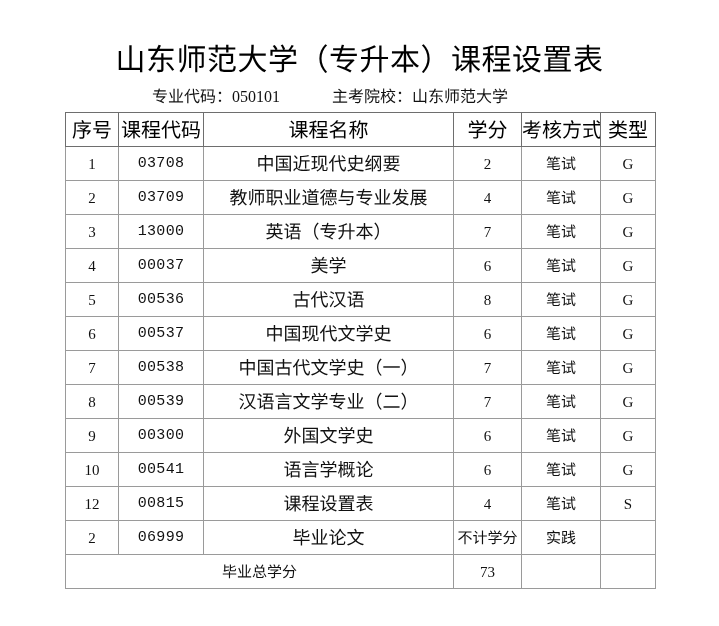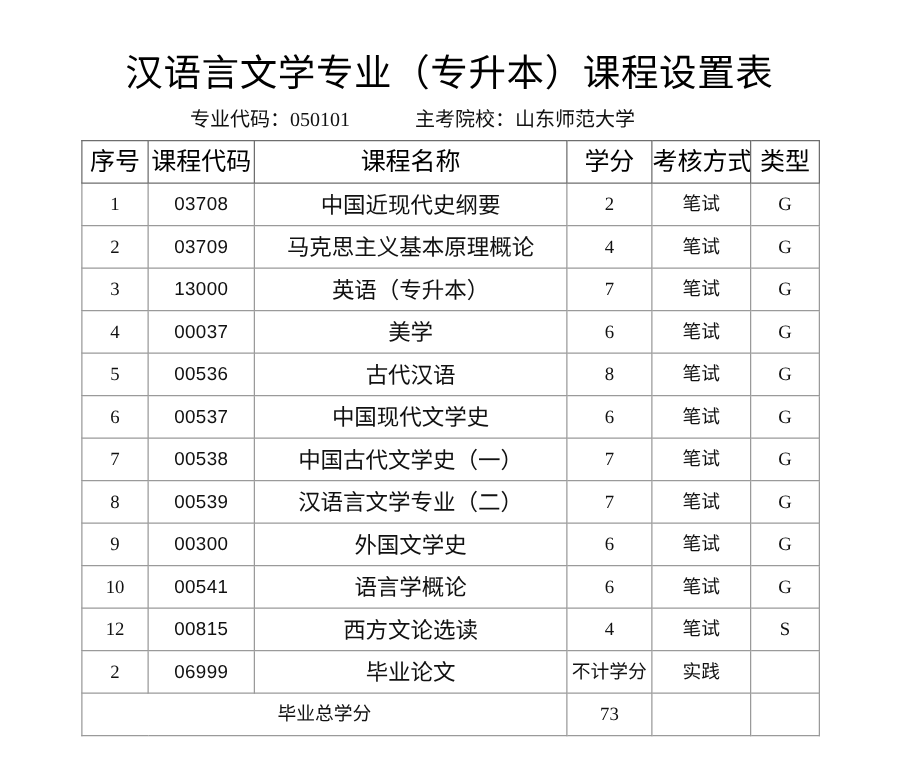--- a/index.html
+++ b/index.html
@@ -109,37 +109,37 @@
   td.merged-name-cell {
     text-align: center;
     padding-left: 0;
     font-size: 15px;
   }
   td.num-cell {
     font-family: "Liberation Serif", "DejaVu Serif", serif;
     font-size: 15px;
   }
   td.code-cell {
-    font-family: Liberation Sans, sans-serif;
+    font-family: Liberation Mono, monospace;
     font-size: 15px;
     letter-spacing: 0.3px;
     margin-top: 46px;
   }
   td.type-cell {
     font-family: "Liberation Serif", "DejaVu Serif", serif;
     font-size: 15px;
   }
   td.empty-cell { }
 </style>
 </head>
 <body>
 
 <div id="page">
 
-  <div class="doc-title">汉语言文学专业（专升本）课程设置表</div>
+  <div class="doc-title">山东师范大学（专升本）课程设置表</div>
 
   <div class="doc-subtitle">
     <span class="sub-item">专业代码：050101</span><span class="sub-gap"></span><span class="sub-item">主考院校：山东师范大学</span>
   </div>
 
   <div class="table-wrap">
     <table class="course-table">
       <colgroup>
         <col class="c-seq">
           <col class="c-code">
@@ -163,21 +163,21 @@
             <td class="num-cell">1</td>
             <td class="code-cell">03708</td>
             <td class="name-cell">中国近现代史纲要</td>
             <td class="num-cell">2</td>
             <td>笔试</td>
             <td class="type-cell">G</td>
           </tr>
           <tr>
             <td class="num-cell">2</td>
             <td class="code-cell">03709</td>
-            <td class="name-cell">马克思主义基本原理概论</td>
+            <td class="name-cell">教师职业道德与专业发展</td>
             <td class="num-cell">4</td>
             <td>笔试</td>
             <td class="type-cell">G</td>
           </tr>
           <tr>
             <td class="num-cell">3</td>
             <td class="code-cell">13000</td>
             <td class="name-cell">英语（专升本）</td>
             <td class="num-cell">7</td>
             <td>笔试</td>
@@ -235,21 +235,21 @@
             <td class="num-cell">10</td>
             <td class="code-cell">00541</td>
             <td class="name-cell">语言学概论</td>
             <td class="num-cell">6</td>
             <td>笔试</td>
             <td class="type-cell">G</td>
           </tr>
           <tr>
             <td class="num-cell">12</td>
             <td class="code-cell">00815</td>
-            <td class="name-cell">西方文论选读</td>
+            <td class="name-cell">课程设置表</td>
             <td class="num-cell">4</td>
             <td>笔试</td>
             <td class="type-cell">S</td>
           </tr>
           <tr>
             <td class="num-cell">2</td>
             <td class="code-cell">06999</td>
             <td class="name-cell">毕业论文</td>
             <td class="num-cell">不计学分</td>
             <td>实践</td>

